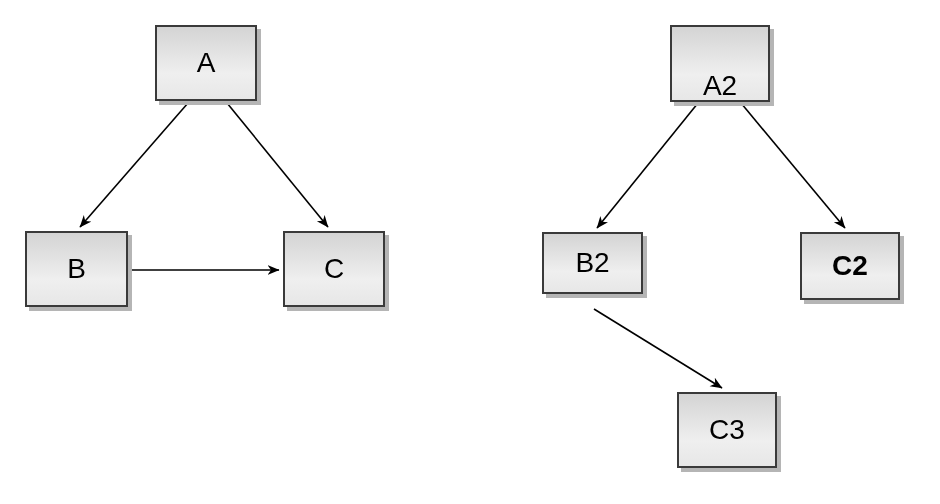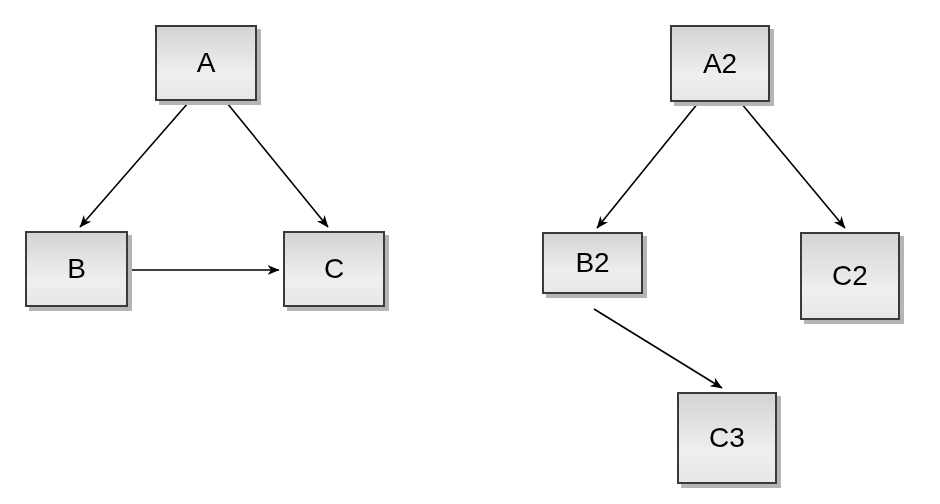--- a/index.html
+++ b/index.html
@@ -76,27 +76,27 @@
           <span class="node-label">A</span>
         </div>
         <div class="node" style="left: 25px; top: 231px; width: 103px; height: 76px;">
           <span class="node-label">B</span>
         </div>
         <div class="node" style="left: 283px; top: 231px; width: 102px; height: 76px;">
           <span class="node-label">C</span>
         </div>
       </div>
       <div>
-        <div class="node" style="left: 670px; top: 25px; width: 100px; height: 77px;">
+        <div class="node" style="left: 670px; top: 25px; width: 100px; height: 77px; align-items: flex-end;">
           <span class="node-label">A2</span>
         </div>
         <div class="node" style="left: 542px; top: 232px; width: 101px; height: 62px;">
           <span class="node-label">B2</span>
         </div>
-        <div class="node" style="left: 800px; top: 232px; width: 100px; height: 88px;">
+        <div class="node" style="left: 800px; top: 232px; width: 100px; height: 68px; font-weight: bold;">
           <span class="node-label">C2</span>
         </div>
-        <div class="node" style="left: 677px; top: 392px; width: 100px; height: 92px;">
+        <div class="node" style="left: 677px; top: 392px; width: 100px; height: 76px;">
           <span class="node-label">C3</span>
         </div>
       </div>
     </div>
 </div>
 
 </body></html>

